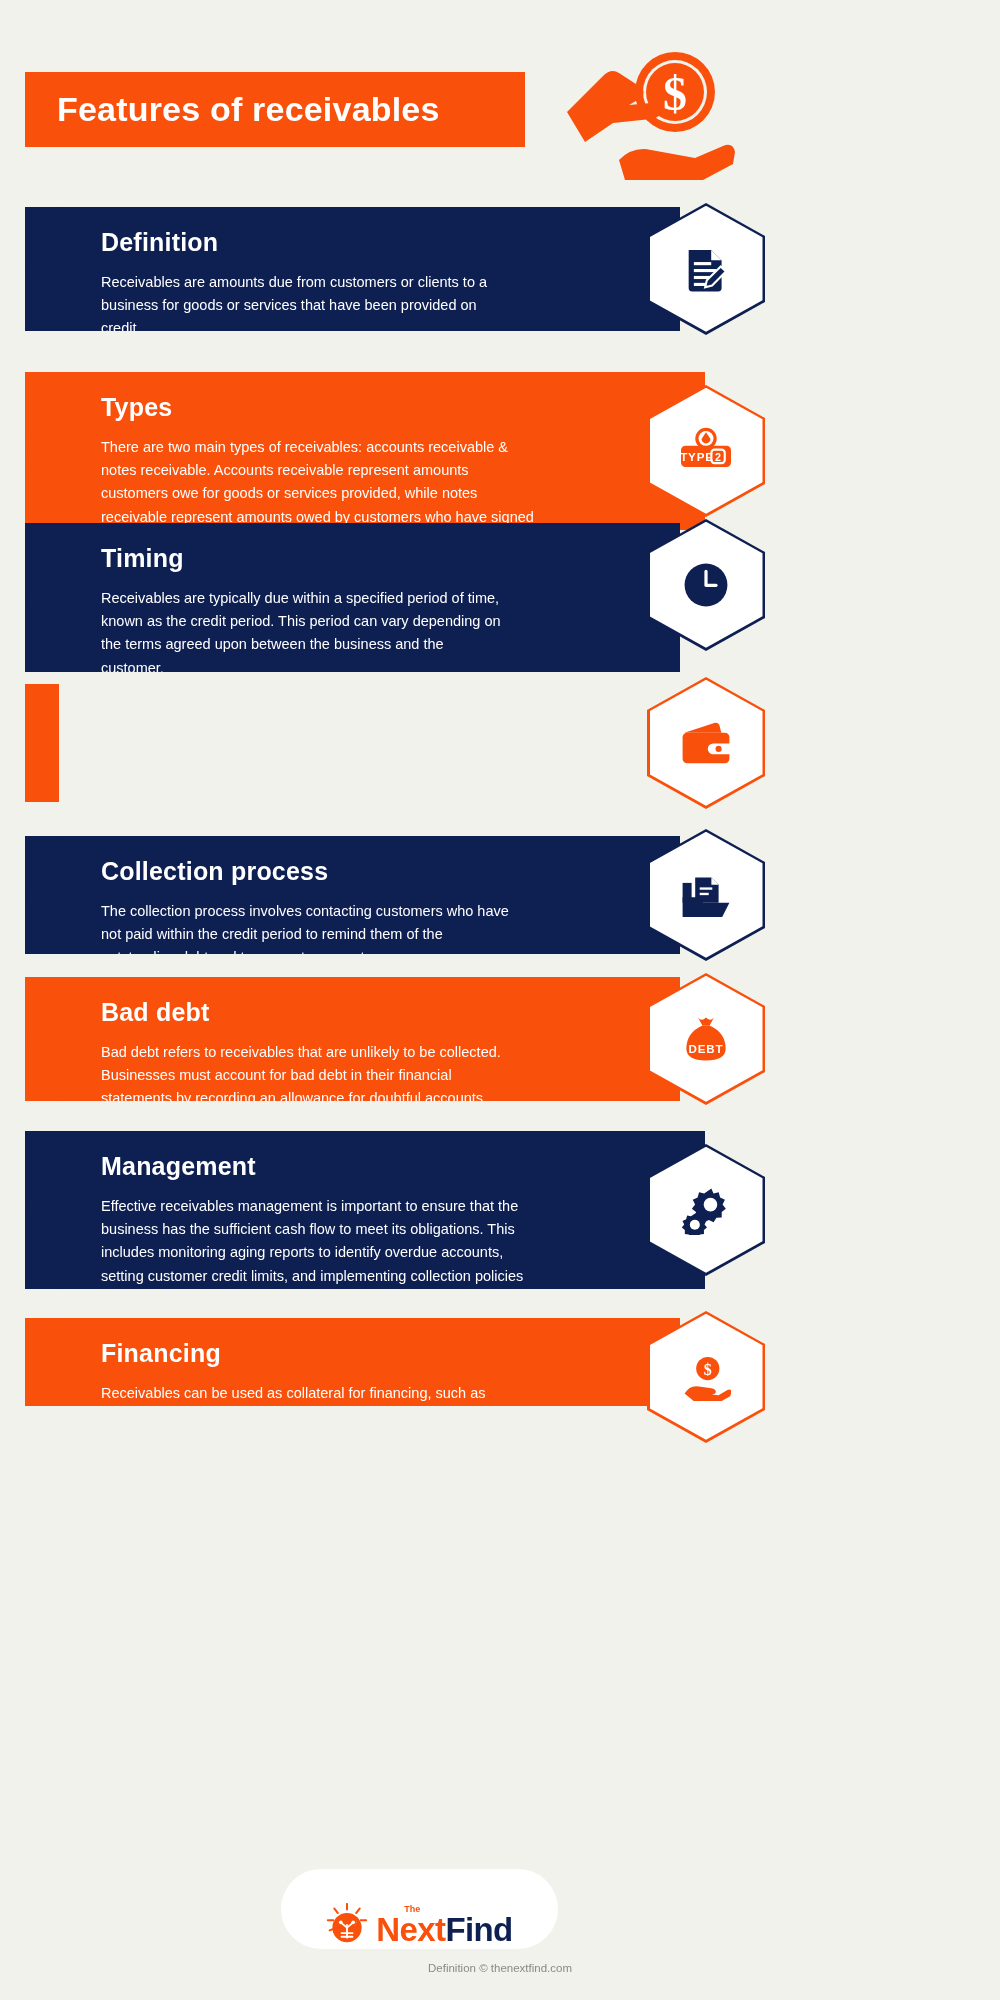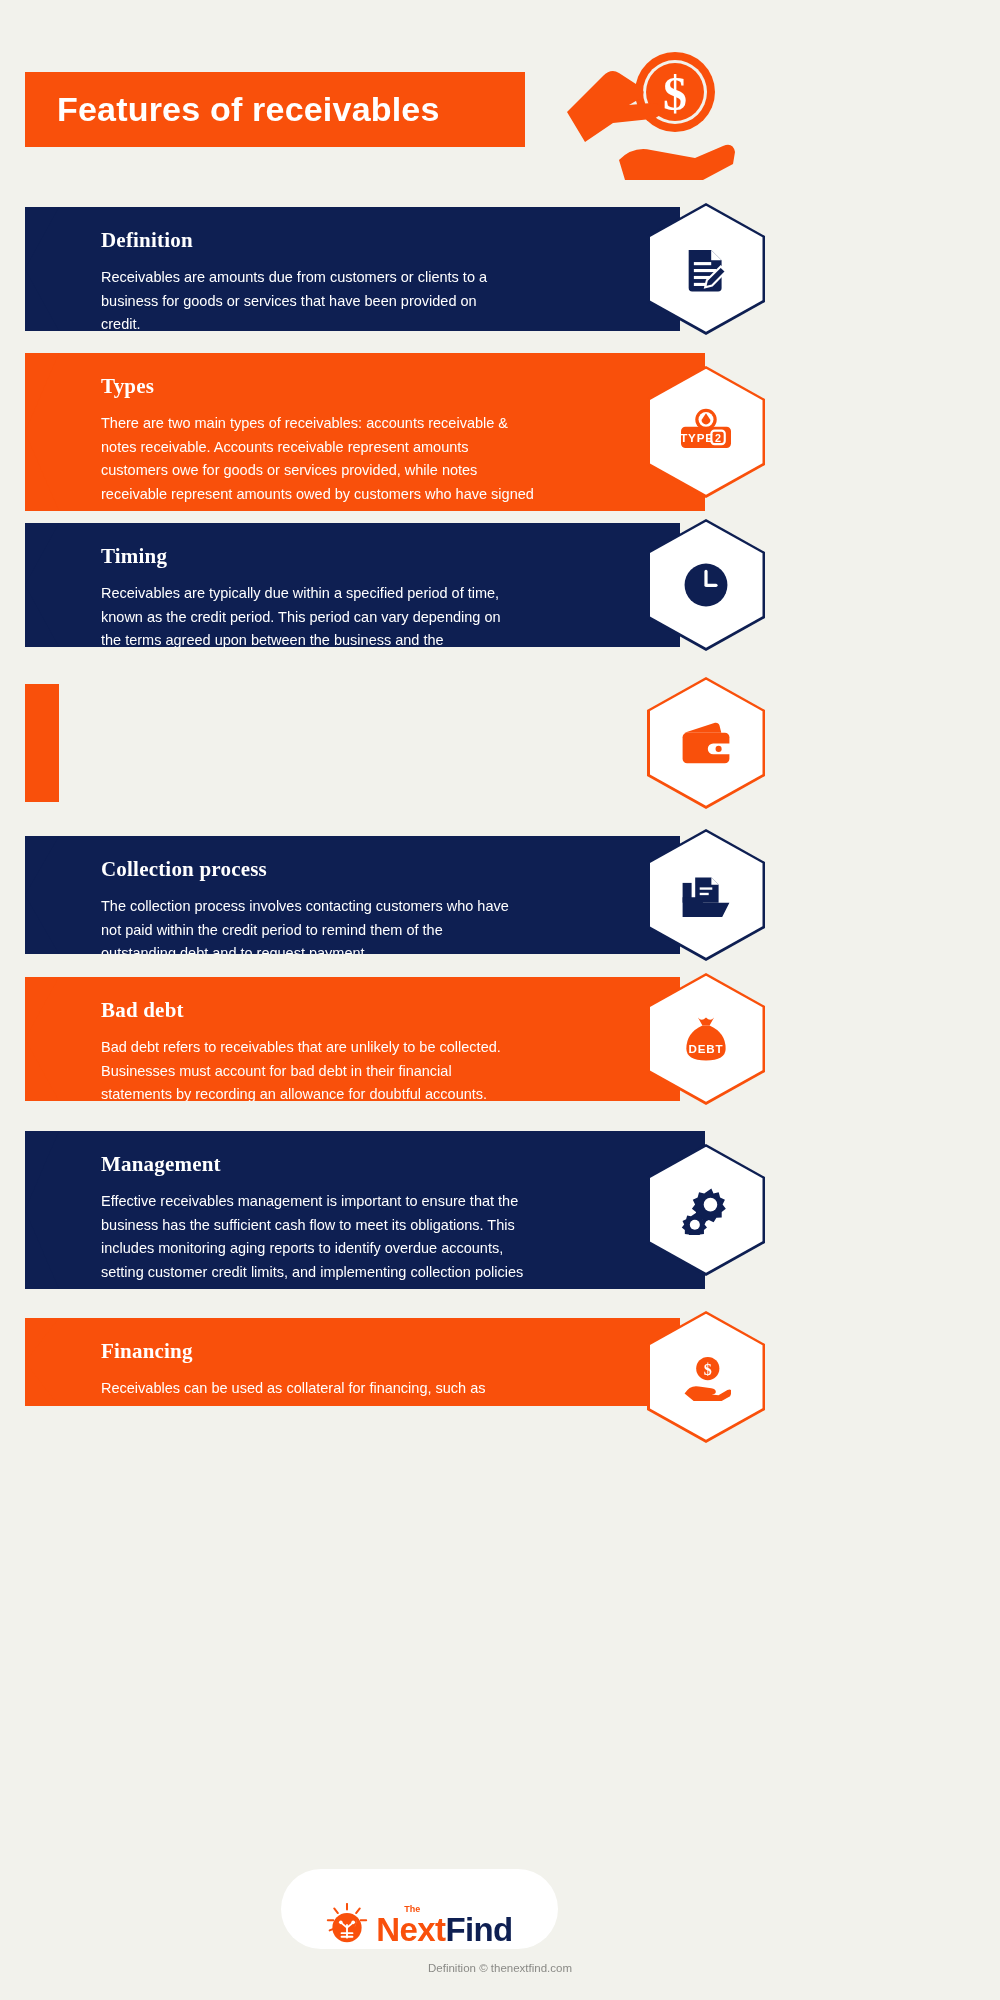--- a/index.html
+++ b/index.html
@@ -44,26 +44,25 @@
   .notch {
     position: absolute; left: 25px; top: 0;
     width: 34px; height: 100%;
   }
   .notch.navy { background: #0e1f52; }
   .notch.orange { background: #f9500b; }
 
   .banner { clip-path: polygon(34px 0, 100% 0, 100% 100%, 34px 100%, 0 50%); }
 
   .row-title {
-    font-size: 21px;
+    font-size: 25px;
     font-weight: bold;
     line-height: 1.1;
     margin-bottom: 14px;
     letter-spacing: .2px;
-    font-family: Liberation Serif, serif;
   }
   .row-body {
     font-size: 14.5px;
     line-height: 1.62;
     font-weight: normal;
     max-width: 568px;
   }
 
   
   .hex-wrap {
@@ -151,21 +150,21 @@
           <rect x="16" y="30" width="26" height="3.6" fill="#ffffff"></rect>
           <rect x="16" y="38" width="26" height="3.6" fill="#ffffff"></rect>
           <rect x="16" y="46" width="20" height="3.6" fill="#ffffff"></rect>
           <path d="M47 27 l6 6 l-16 16 l-8 2 l2 -8 Z" fill="#0e1f52" stroke="#ffffff" stroke-width="2.4"></path>
         </g>
           </svg>
       </div>
     </div>
   </div>
 
-  <div class="row" style="top:353px;height:158px;">
+  <div class="row" style="top:372px;height:158px;">
     <div class="notch orange"></div>
     <div class="banner orange" style="width:680px;">
       <div class="row-title">Types</div>
       <div class="row-body" style="max-width:592px;">There are two main types of receivables: accounts receivable &amp; notes receivable. Accounts receivable represent amounts customers owe for goods or services provided, while notes receivable represent amounts owed by customers who have signed a promissory note to repay the debt.</div>
     </div>
     <div class="hex-wrap" style="left:647px;top:13px;">
       <div class="hex-outer orange"></div>
         <div class="hex-inner"></div>
       <div class="hex-glyph">
         <svg viewBox="0 0 64 56" width="58" height="50">
@@ -176,21 +175,21 @@
           <rect x="4" y="22" width="56" height="24" rx="5"></rect>
           <text x="22" y="39" font-family="Liberation Sans, sans-serif" font-size="13" font-weight="bold" fill="#ffffff" text-anchor="middle" letter-spacing="1">TYPE</text>
           <rect x="38" y="26.5" width="15" height="15" rx="3.5" fill="none" stroke="#ffffff" stroke-width="2.4"></rect>
           <text x="45.5" y="39" font-family="Liberation Sans, sans-serif" font-size="12" font-weight="bold" fill="#ffffff" text-anchor="middle">2</text>
         </g>
           </svg>
       </div>
     </div>
   </div>
 
-  <div class="row" style="top:523px;height:124px;">
+  <div class="row" style="top:523px;height:149px;">
     <div class="notch navy"></div>
     <div class="banner navy" style="width:655px;">
       <div class="row-title">Timing</div>
       <div class="row-body">Receivables are typically due within a specified period of time, known as the credit period. This period can vary depending on the terms agreed upon between the business and the customer.</div>
     </div>
     <div class="hex-wrap" style="left:647px;top:-4px;">
       <div class="hex-outer navy"></div>
         <div class="hex-inner"></div>
       <div class="hex-glyph">
         <svg viewBox="0 0 56 56" width="50" height="50">

